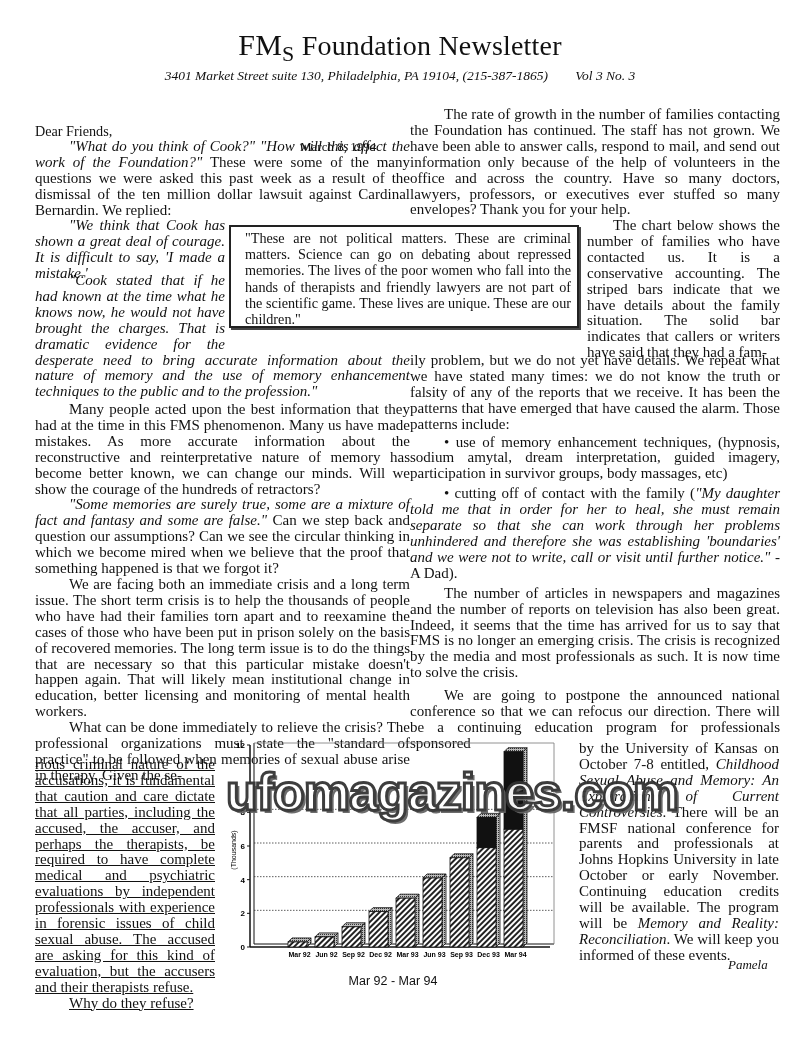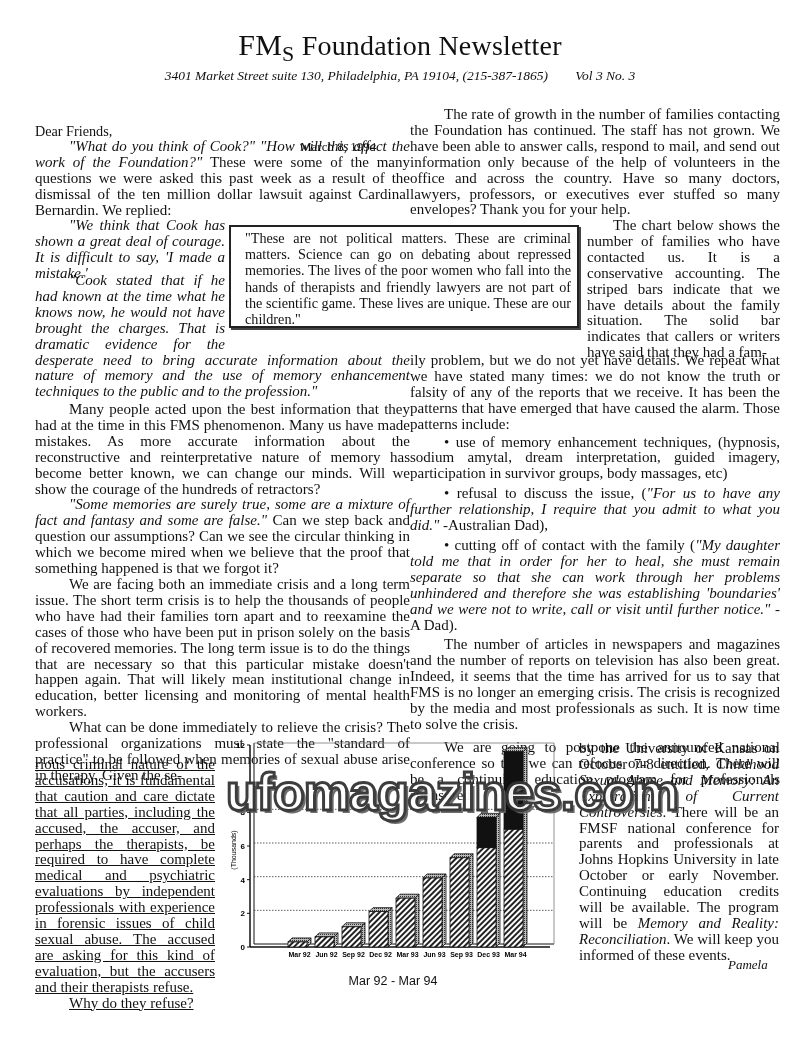--- a/index.html
+++ b/index.html
@@ -75,21 +75,20 @@
 
 <div class="col" style="left:410px; top:107px; width:370px;">
   <p class="ind">The rate of growth in the number of families contacting the Foundation has continued. The staff has not grown. We have been able to answer calls, respond to mail, and send out information only because of the help of volunteers in the office and across the country. Have so many doctors, lawyers, professors, or executives ever stuffed so many envelopes? Thank you for your help.</p>
 </div>
 <div class="col" style="left:587px; top:218px; width:193px;">
   <p style="text-indent:26px;">The chart below shows the number of families who have contacted us. It is a conservative accounting. The striped bars indicate that we have details about the family situation. The solid bar indicates that callers or writers have said that they had a fam-</p>
 </div>
 <div class="col" style="left:410px; top:353px; width:370px;">
   <p>ily problem, but we do not yet have details. We repeat what we have stated many times: we do not know the truth or falsity of any of the reports that we receive. It has been the patterns that have emerged that have caused the alarm. Those patterns include:</p>
   <p class="ind" style="margin-top:2px;">• use of memory enhancement techniques, (hypnosis, sodium amytal, dream interpretation, guided imagery, participation in survivor groups, body massages, etc)</p>
-  <p class="ind" style="margin-top:4px;"><span>• refusal to discuss the issue, (</span><span class="it">"For us to have any further relationship, I require that you admit to what you did."</span><span> -Australian Dad),</span></p>
   <p class="ind" style="margin-top:4px;"><span>• cutting off of contact with the family (</span><span class="it">"My daughter told me that in order for her to heal, she must remain separate so that she can work through her problems unhindered and therefore she was establishing 'boundaries' and we were not to write, call or visit until further notice."</span><span> - A Dad).</span></p>
   <p class="ind" style="margin-top:4px;">The number of articles in newspapers and magazines and the number of reports on television has also been great. Indeed, it seems that the time has arrived for us to say that FMS is no longer an emerging crisis. The crisis is recognized by the media and most professionals as such. It is now time to solve the crisis.</p>
   <p class="ind" style="margin-top:7px;">We are going to postpone the announced national conference so that we can refocus our direction. There will be a continuing education program for professionals sponsored</p>
 </div>
 <div class="col" style="left:579px; top:741px; width:200px;">
   <p><span>by the University of Kansas on October 7-8 entitled, </span><span class="it">Childhood Sexual Abuse and Memory: An Exploration of Current Controversies</span><span>. There will be an FMSF national conference for parents and professionals at Johns Hopkins University in late October or early November. Continuing education credits will be available. The program will be </span><span class="it">Memory and Reality: Reconciliation</span><span>. We will keep you informed of these events.</span></p>
 </div>
 
 <div class="abs pamela">Pamela</div>
 

